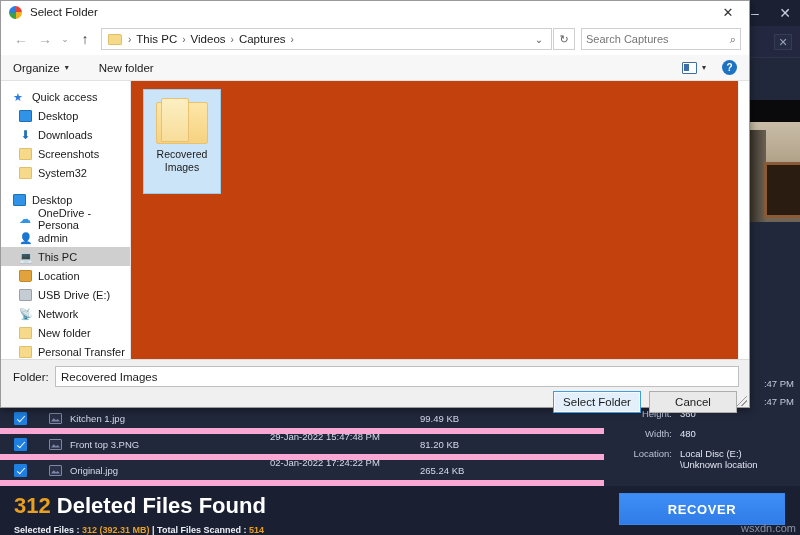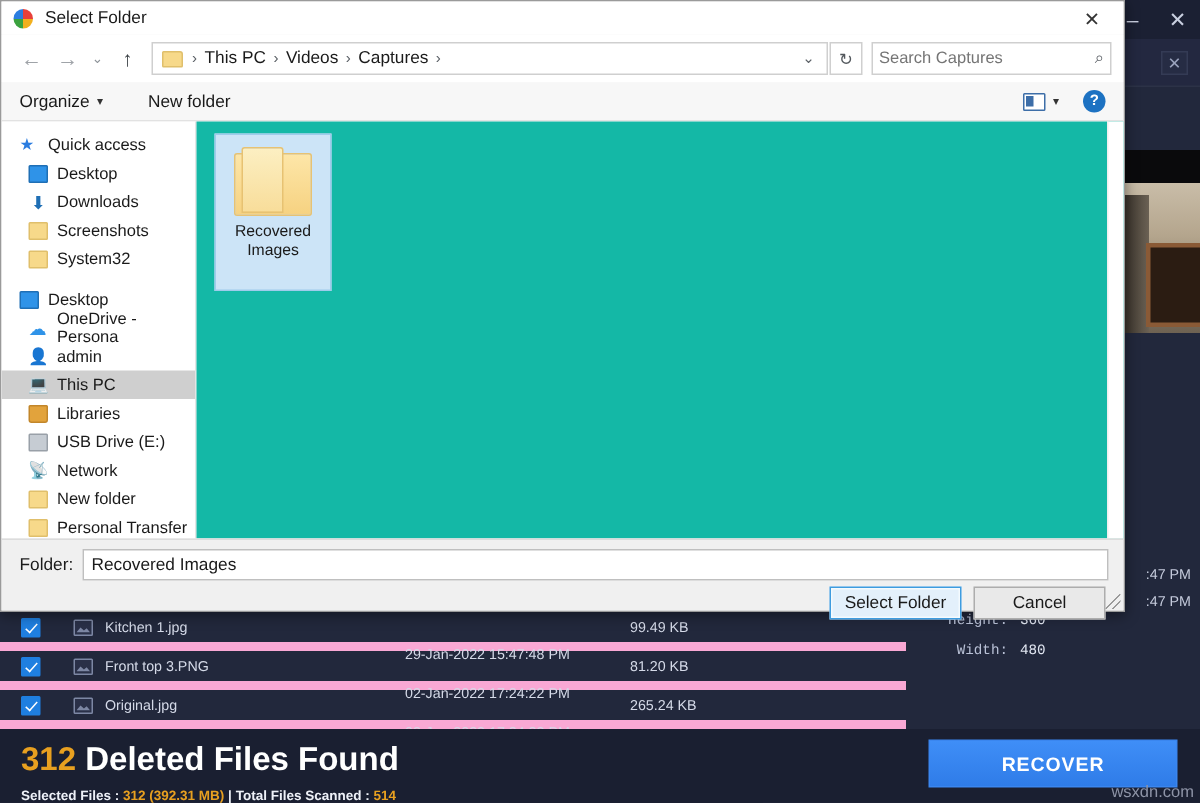--- a/index.html
+++ b/index.html
@@ -94,21 +94,21 @@
   }
   .fname { margin-left: 8px; width: 200px; }
   .fdate { width: 150px; text-align: left; margin-top: 36px; }
   .fsize { width: 90px; text-align: left; }
 
   
   #detail-panel {
     position: absolute; left: 606px; top: 408px; width: 194px; height: 78px;
     color: #ccd3e4; font-size: 9.5px;
   }
-  .detail-row { display: flex; margin-bottom: 9px; font-family: Liberation Mono, monospace; }
+  .detail-row { display: flex; margin-bottom: 9px; }
   .detail-label { width: 66px; text-align: right; color: #b9c1d6; }
   .detail-value { margin-left: 8px; color: #e2e7f2; }
 
   
   #status-bar {
     position: absolute; left: 0; top: 486px; width: 604px; height: 49px;
     background: #1a1f31;
     padding: 7px 0 0 14px;
   }
   #found-line { font-size: 22px; font-weight: bold; color: #ffffff; }
@@ -252,21 +252,21 @@
   .ico-folder { background: #f7d98a; border: 1px solid #e0bf6b; border-radius: 1px; }
   .ico-cloud { color: #2f93e8; font-size: 12px; line-height: 12px; }
   .ico-user { color: #4a8f4a; font-size: 11px; line-height: 12px; }
   .ico-pc { color: #7ba7d4; font-size: 11px; line-height: 12px; }
   .ico-lib { background: #e2a33c; border: 1px solid #c2862a; border-radius: 1px 1px 2px 2px; }
   .ico-drive { background: #c6ccd3; border: 1px solid #99a0a8; border-radius: 1px; }
   .ico-net { color: #3b7fc4; font-size: 11px; line-height: 12px; }
   .side-gap { height: 8px; }
 
   #content {
-    flex: 1; position: relative; background: #14b8a6;
+    flex: 1; position: relative; background: #c2410c;
   }
   #folder-tile {
     position: absolute; left: 12px; top: 8px;
     width: 78px; height: 105px;
     background: #cce4f7; border: 1px solid #9fcbeb;
     display: flex; flex-direction: column; align-items: center;
     padding-top: 8px;
   }
   #folder-glyph {
     width: 52px; height: 44px; position: relative;
@@ -374,20 +374,27 @@
   </div>
 
   <div id="detail-panel">
     <div class="detail-row">
       <div class="detail-label">Height:</div>
       <div class="detail-value">360</div>
     </div>
     <div class="detail-row">
       <div class="detail-label">Width:</div>
       <div class="detail-value">480</div>
+    </div>
+    <div class="detail-row">
+      <div class="detail-label">Location:</div>
+      <div class="detail-value">
+        <div>Local Disc (E:)</div>
+        <div>\Unknown location</div>
+      </div>
     </div>
   </div>
 
   <div id="status-bar">
     <div id="found-line">
       <span id="found-count">312</span>
       <span>Deleted Files Found</span>
     </div>
     <div id="sel-line">
       <span>Selected Files : </span><span class="amber">312 (392.31 MB)</span><span> | Total Files Scanned : </span><span class="amber">514</span>
@@ -484,21 +491,21 @@
       <div class="side-item">
         <span class="side-ico ico-user">👤</span>
         <span>admin</span>
       </div>
       <div class="side-item selected">
         <span class="side-ico ico-pc">💻</span>
         <span>This PC</span>
       </div>
       <div class="side-item">
         <span class="side-ico ico-lib"></span>
-        <span>Libraries</span>
+        <span>Location</span>
       </div>
       <div class="side-item">
         <span class="side-ico ico-drive"></span>
         <span>USB Drive (E:)</span>
       </div>
       <div class="side-item">
         <span class="side-ico ico-net">📡</span>
         <span>Network</span>
       </div>
       <div class="side-item">

